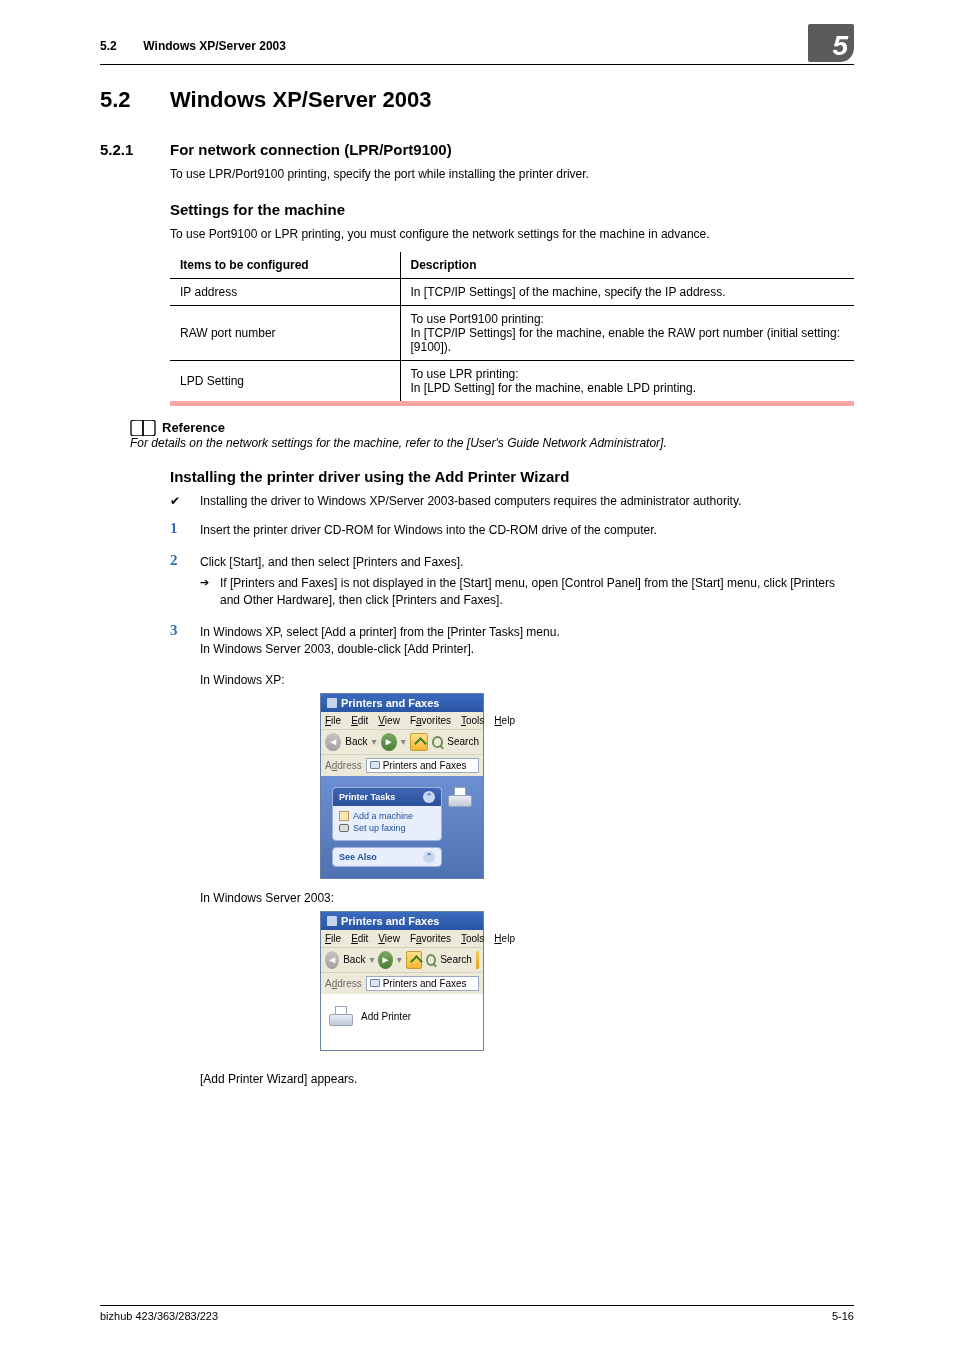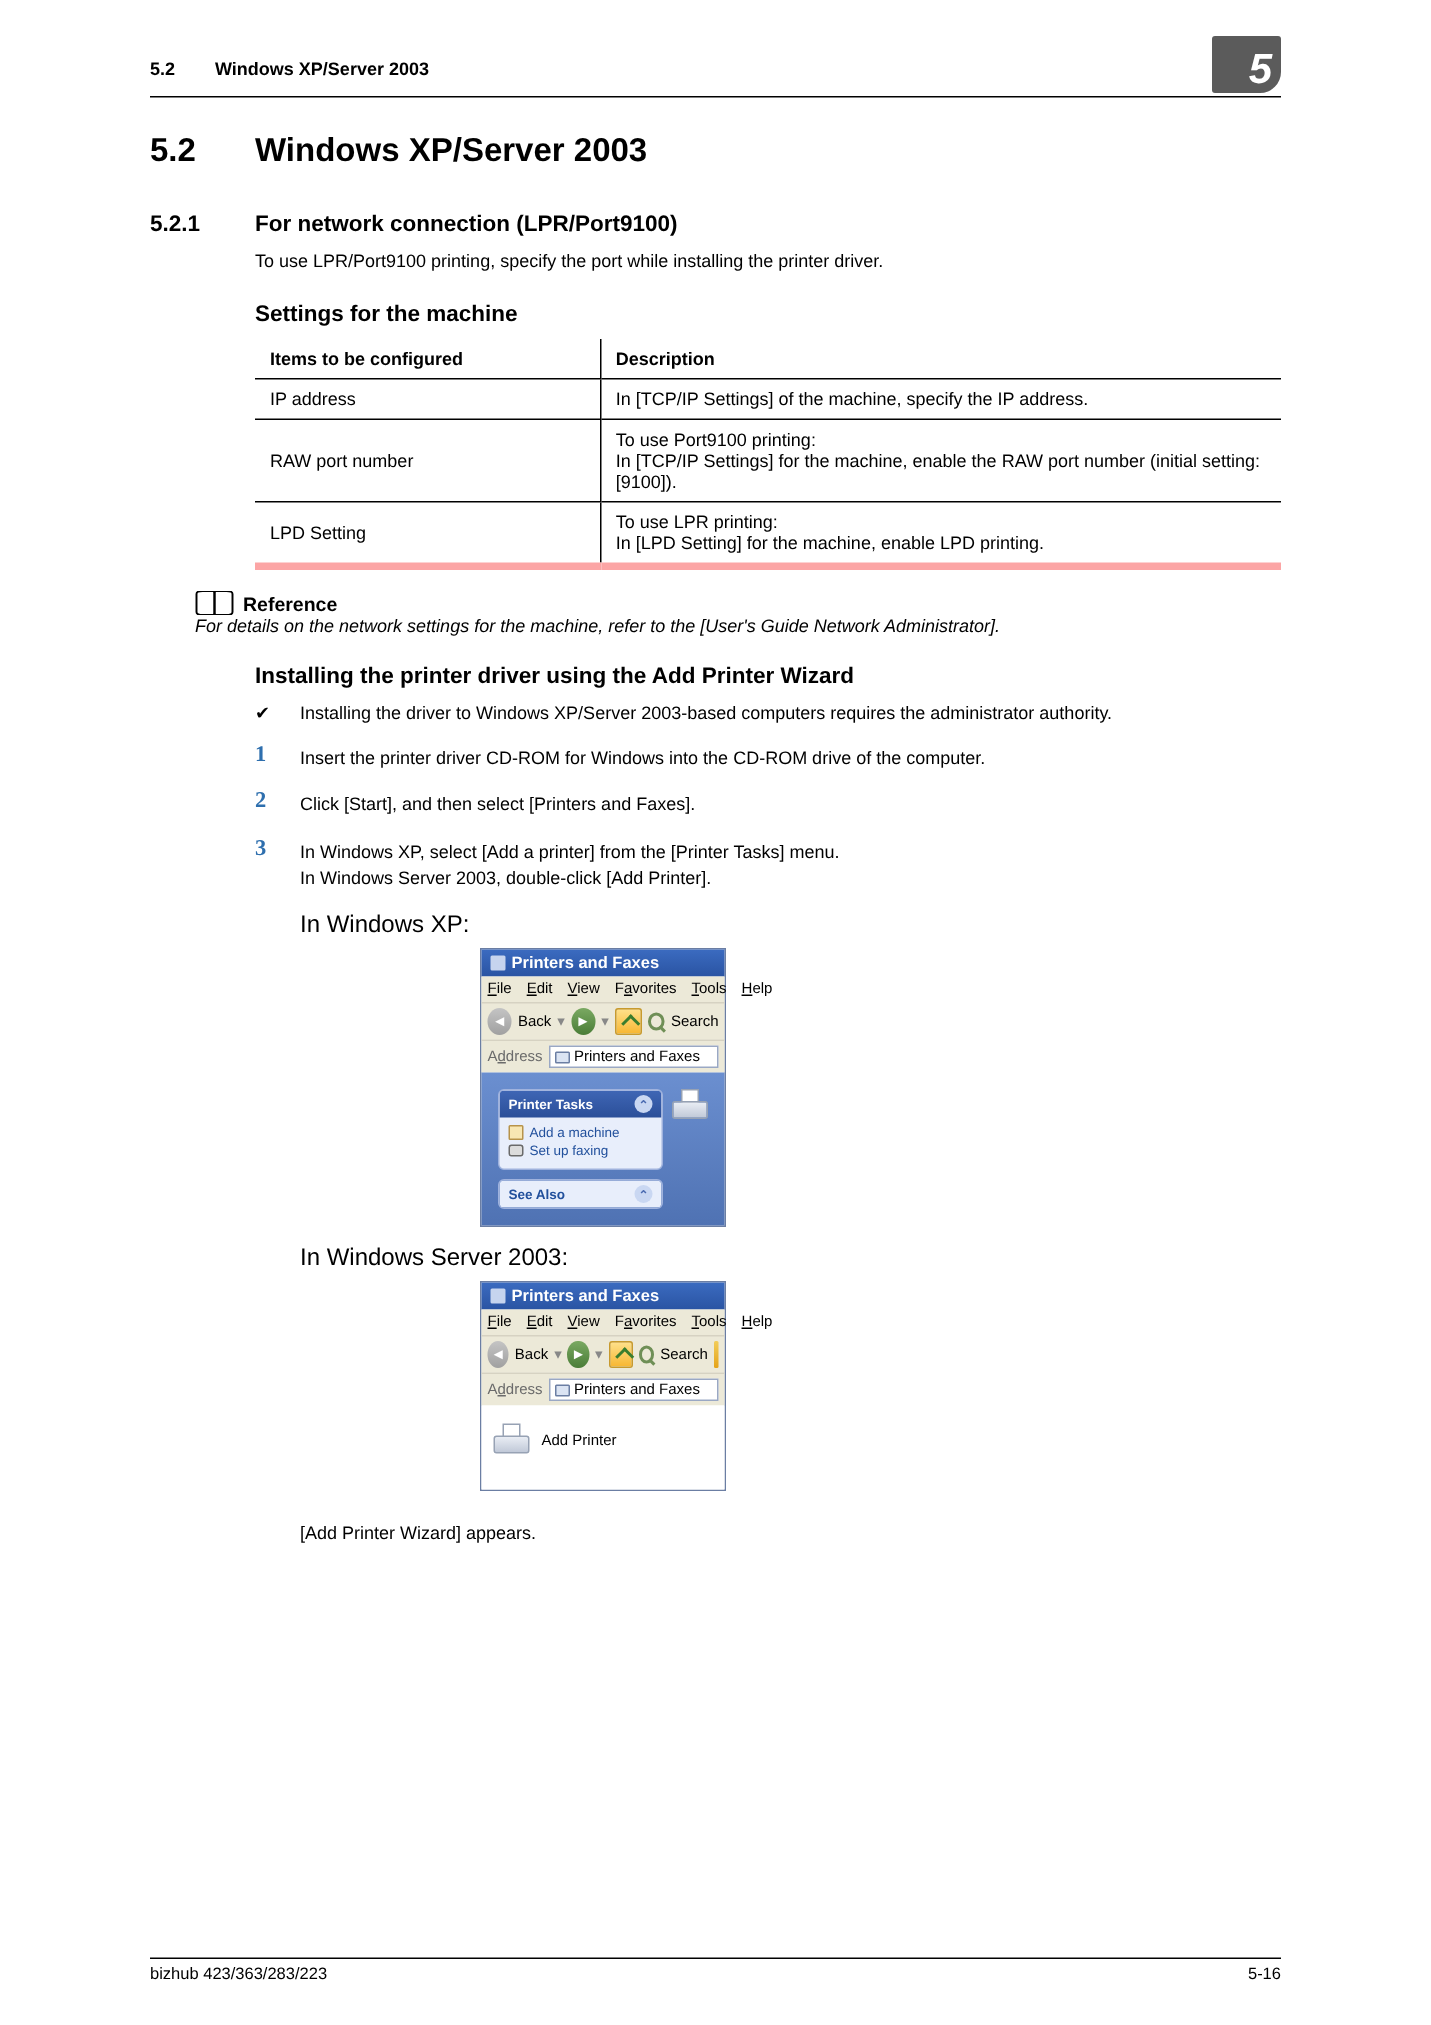--- a/index.html
+++ b/index.html
@@ -82,21 +82,21 @@
   }
   ol.steps > li .step-num {
     position: absolute; left: 0; top: -2px;
     font-family: Georgia, "Times New Roman", serif;
     color: #2e6fae; font-weight: bold; font-size: 15px;
   }
   ol.steps > li .step-body { font-size: 12px; line-height: 1.45; }
   .arrow-sub { padding-left: 20px; position: relative; margin-top: 4px; font-size: 12px; line-height:1.45; }
   .arrow-sub::before { content: "➔"; position: absolute; left: 0; color: #000; font-size: 11px; }
 
-  .sub-label { font-size: 16px; margin: 10px 0 6px 30px; }
+  .sub-label { font-size: 12px; margin: 10px 0 6px 30px; }
   .shot-wrap { margin-left: 120px; margin-top: 6px; margin-bottom: 12px; }
 
   
   .shot {
     width: 164px; border: 1px solid #6b7ea3; background: #fff;
     font-family: Tahoma, Arial, sans-serif;
   }
   .shot .titlebar {
     background: linear-gradient(#3b6bc0, #2a54a3);
     color: #fff; font-size: 11px; font-weight: bold;
@@ -214,20 +214,21 @@
     <span class="num">5.2</span><span>Windows XP/Server 2003</span>
   </h2>
 
   <h3 class="subtitle">
     <span class="num">5.2.1</span><span>For network connection (LPR/Port9100)</span>
   </h3>
 
   <p class="body">To use LPR/Port9100 printing, specify the port while installing the printer driver.</p>
 
   <h4 class="para-h">Settings for the machine</h4>
+  <p class="body">To use Port9100 or LPR printing, you must configure the network settings for the machine in advance.</p>
 
   <table class="cfg">
     <colgroup>
         <col class="c1">
         <col>
       </colgroup>
     <tbody>
         <tr class="header-row">
       <th>Items to be configured</th>
       <th class="divcell">Description</th>
@@ -267,20 +268,21 @@
   </ul>
 
   <ol class="steps">
     <li>
       <span class="step-num">1</span>
       <div class="step-body">Insert the printer driver CD-ROM for Windows into the CD-ROM drive of the computer.</div>
     </li>
     <li>
       <span class="step-num">2</span>
       <div class="step-body">Click [Start], and then select [Printers and Faxes].</div>
+      <div class="arrow-sub">If [Printers and Faxes] is not displayed in the [Start] menu, open [Control Panel] from the [Start] menu, click [Printers and Other Hardware], then click [Printers and Faxes].</div>
     </li>
     <li>
       <span class="step-num">3</span>
       <div class="step-body" style="white-space:pre-line">In Windows XP, select [Add a printer] from the [Printer Tasks] menu.
 In Windows Server 2003, double-click [Add Printer].</div>
 
       <div class="sub-label" style="margin-left:0; margin-top:14px">In Windows XP:</div>
 
       <div class="shot-wrap">
         <div class="shot">

